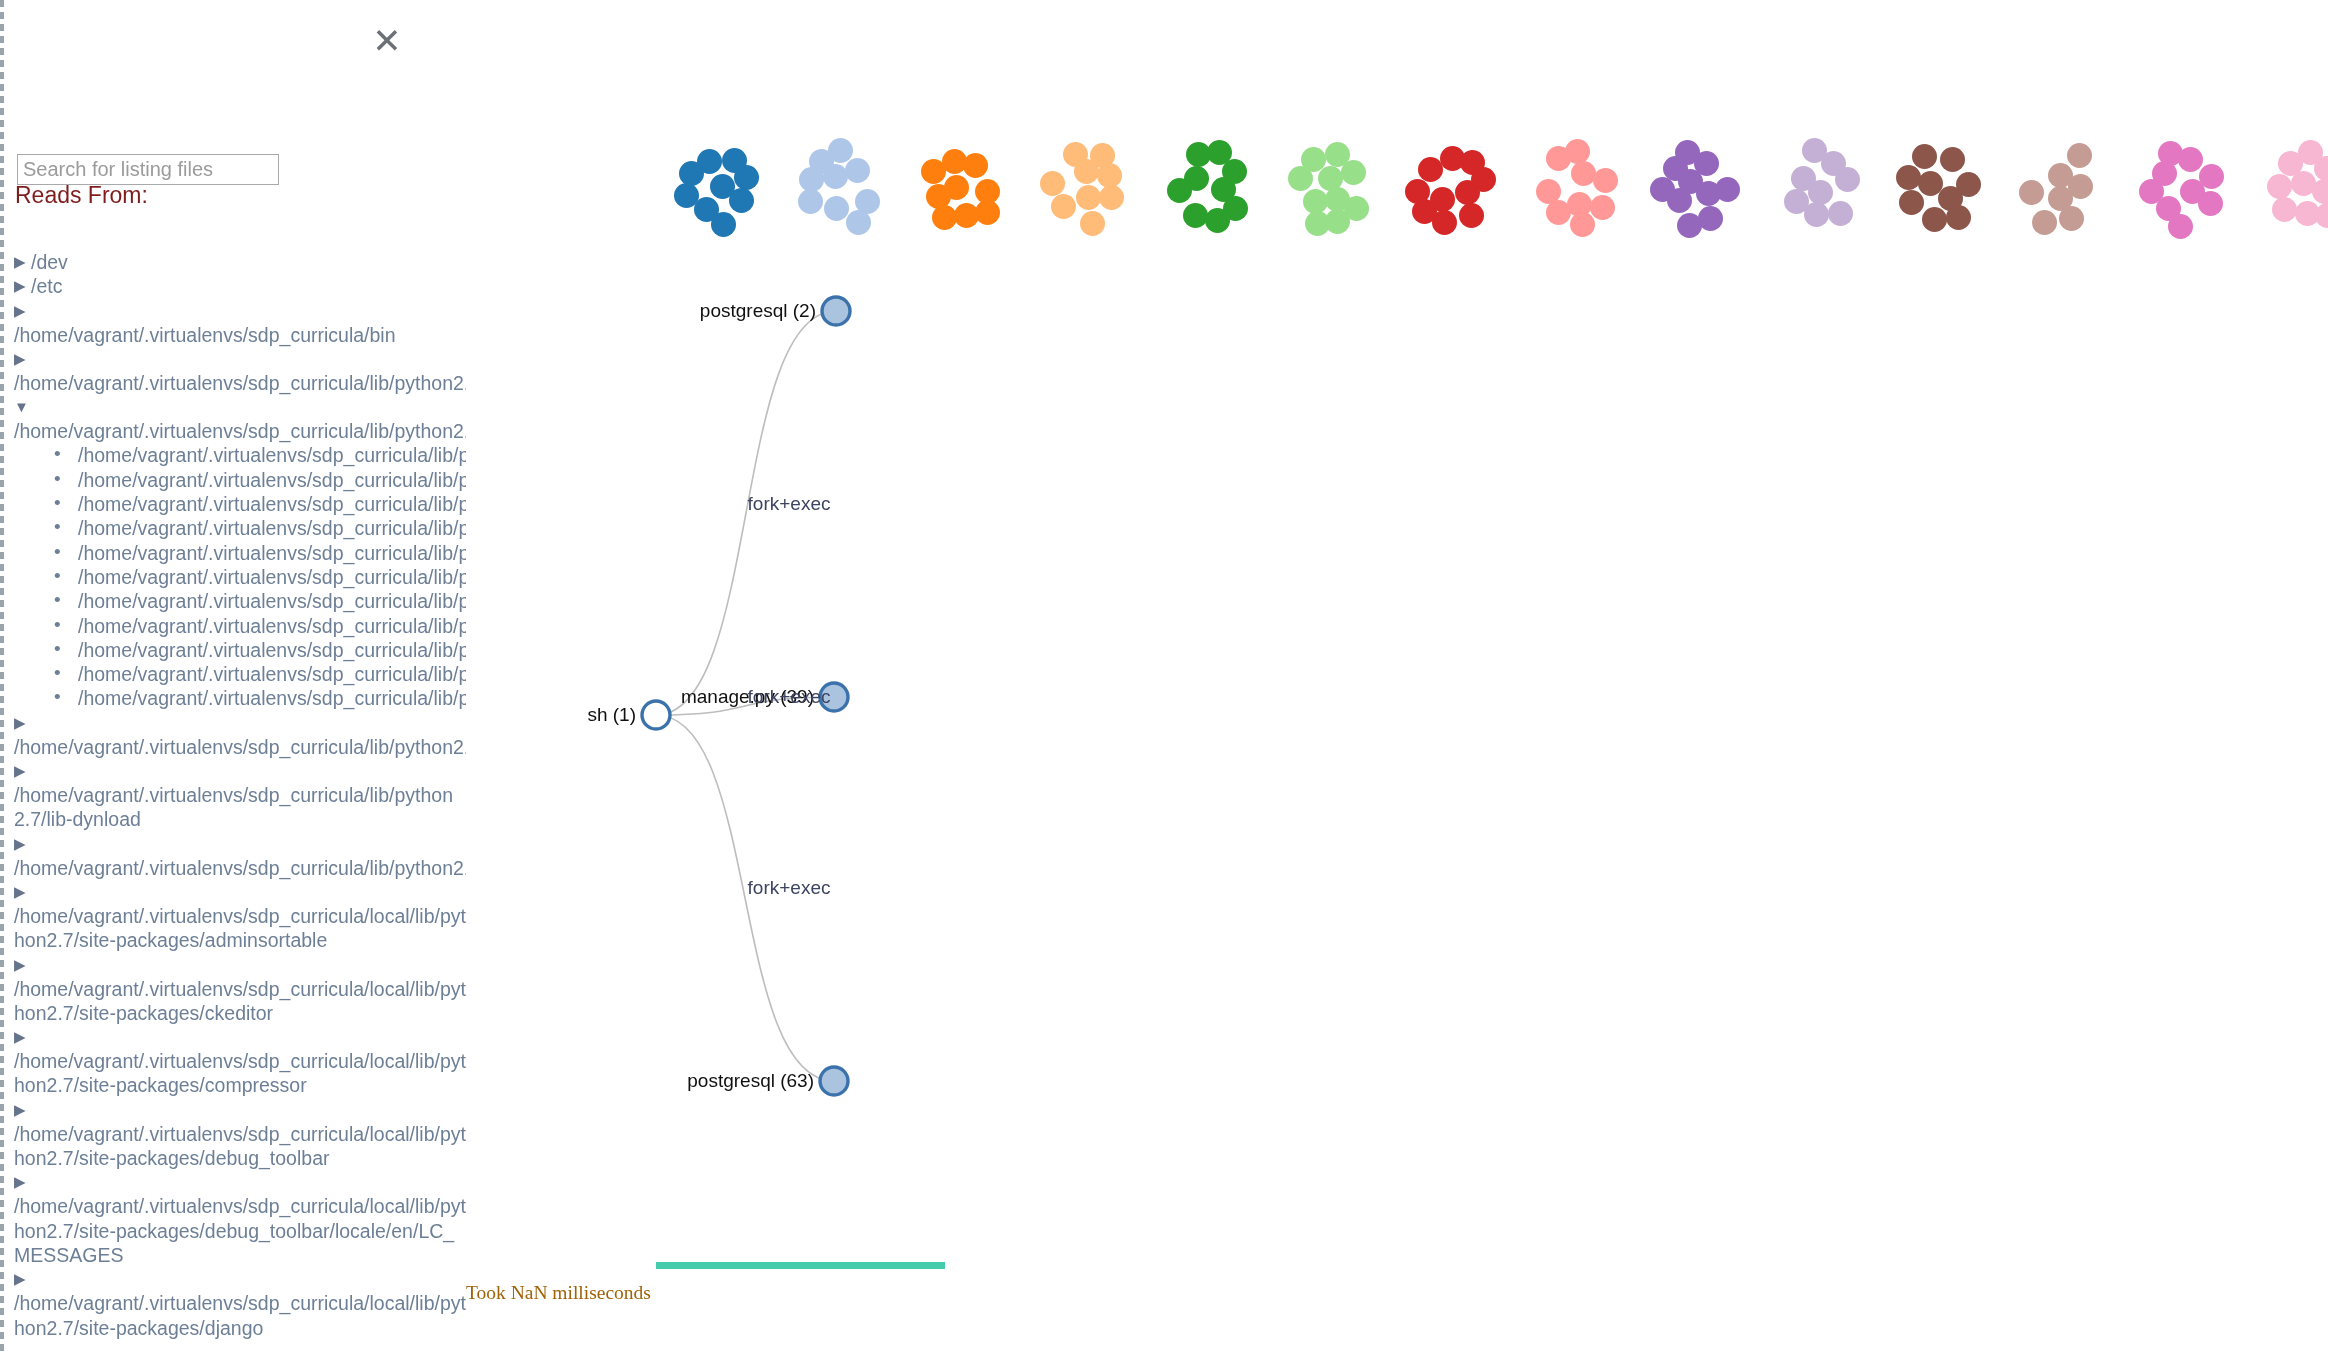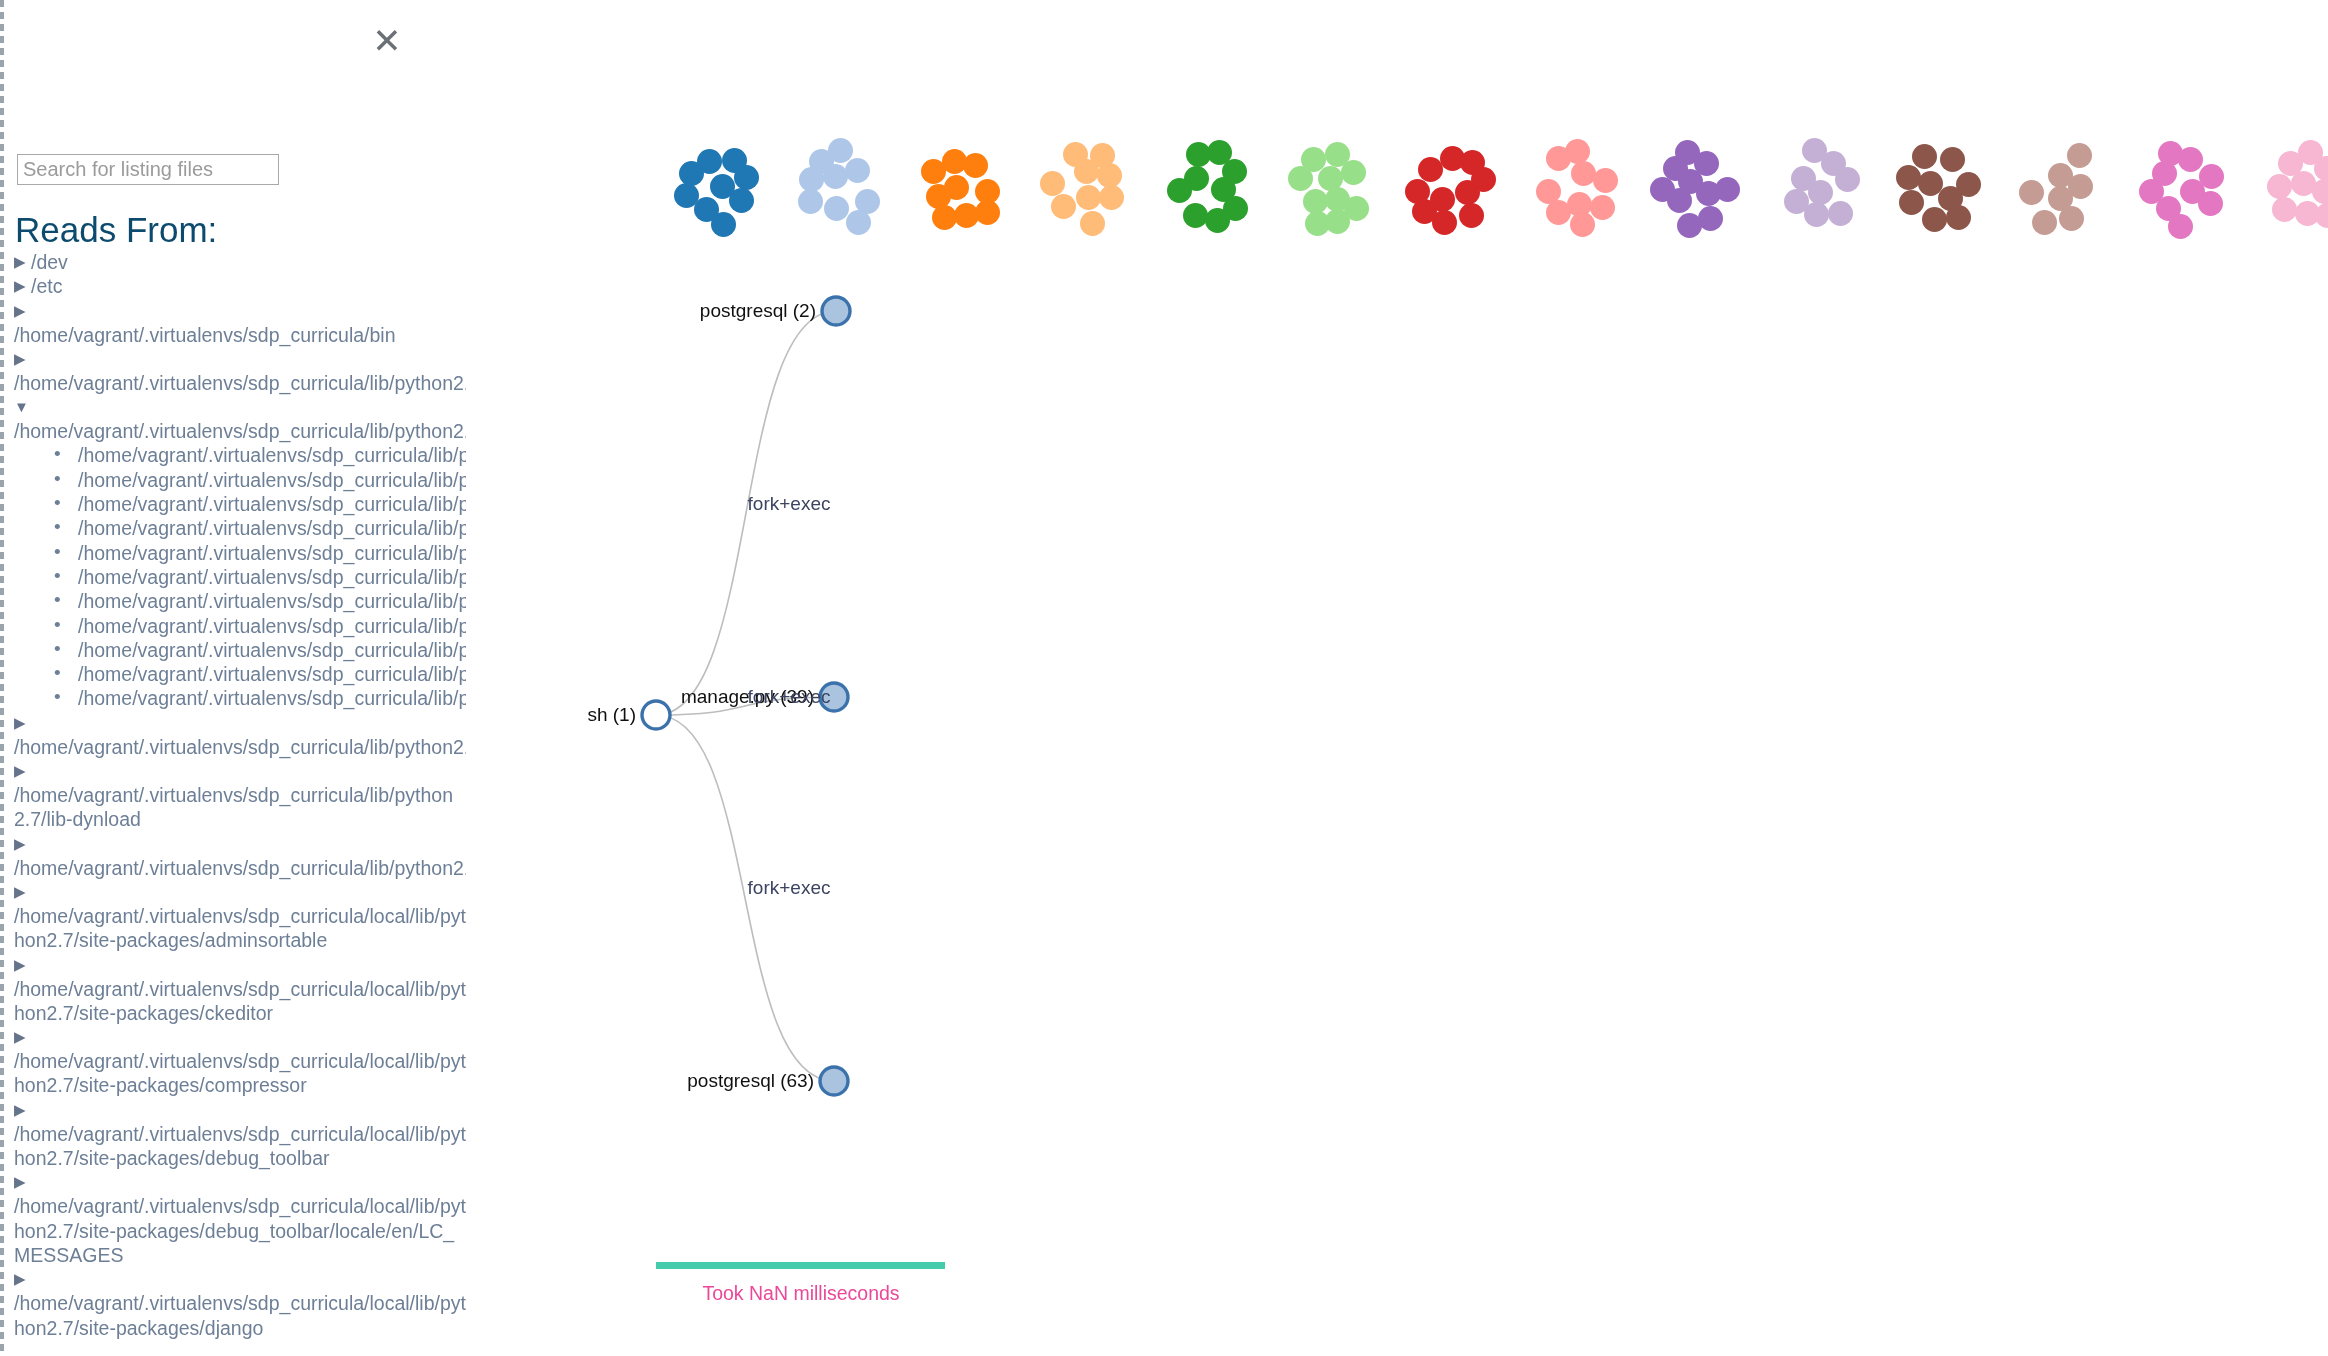--- a/index.html
+++ b/index.html
@@ -85,24 +85,24 @@
     color: #333;
     background: #fff;
     outline: none;
     font-family: "Liberation Sans", sans-serif;
   }
   #search-input::placeholder { color: #9b9b9b; }
 
   #reads-from-heading {
     position: absolute;
     left: 15px;
-    top: 210px;
-    font-size: 35px;
+    top: 182px;
+    font-size: 23px;
     font-weight: 400;
-    color: #0c4a6e;
+    color: #7f1d1d;
     white-space: nowrap;
   }
 
   #tree {
     position: absolute;
     left: 0;
     top: 250px;
     width: 466px;
     height: 1106px;
     overflow: hidden;
@@ -218,24 +218,24 @@
     top: 1262px;
     width: 289px;
     height: 7px;
     background: #45ccac;
   }
   #status-text {
     position: absolute;
     left: 0px;
     top: 1282px;
     width: 670px;
-    text-align: center;
+    text-align: left;
     font-size: 19.5px;
-    color: #ec4899;
-    font-family: Liberation Sans, sans-serif;
+    color: #a16207;
+    font-family: Liberation Serif, serif;
   }
 </style>
 </head>
 <body>
 
 <div id="app">
 
   <div id="side-panel">
 
     <div id="panel-rail"></div>

